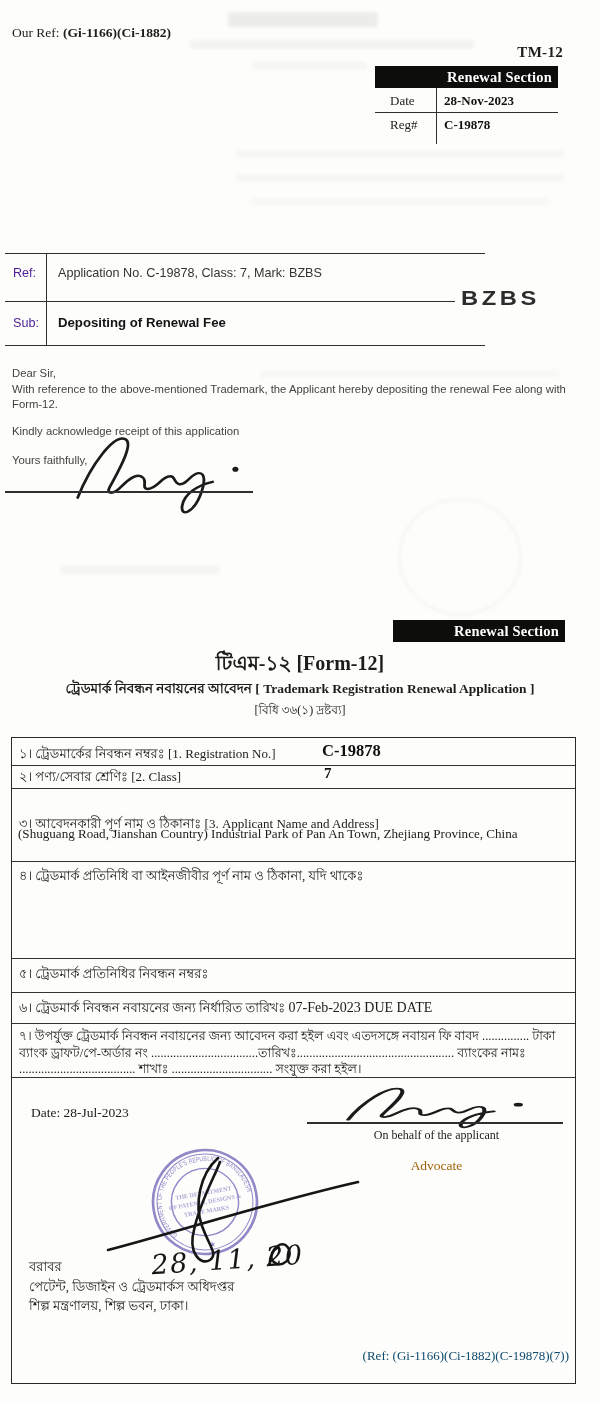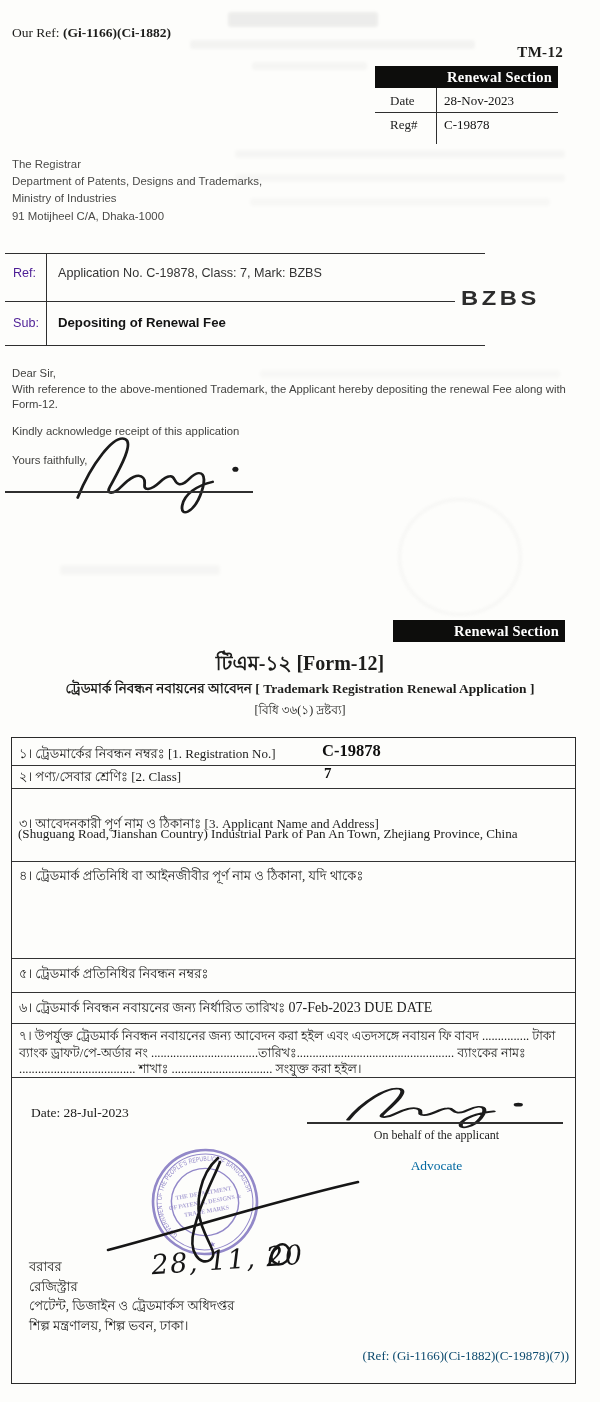--- a/index.html
+++ b/index.html
@@ -11,21 +11,21 @@
   .abs{position:absolute;}
   .sans{font-family:"Liberation Sans","DejaVu Sans",sans-serif;}
   
   .our-ref{left:12px;top:25px;font-size:13.5px;}
   .our-ref .val{font-weight:bold;}
   .tm12{right:37px;top:44px;font-size:15px;font-weight:bold;letter-spacing:.3px;}
   .banner{background:#0d0d0c;color:#fff;font-weight:bold;font-size:14.5px;
           text-align:right;padding:3px 6px 0 0;box-sizing:border-box;letter-spacing:.2px;}
   .banner1{left:375px;top:66px;width:183px;height:22px;}
   .hdr-label{font-size:13px;color:#222;}
-  .hdr-value{font-size:13px;font-weight:normal;color:#111;}
+  .hdr-value{font-size:13px;font-weight:bold;color:#111;}
   .hline{background:#2f2f2f;height:1.3px;}
   .vline{background:#2f2f2f;width:1.3px;}
   .recipient{left:12px;top:156px;font-size:11.4px;line-height:17.2px;color:#4a4a48;}
   .refsub-label{font-size:12.6px;color:#4c1d95;}
   .refsub-val{font-size:12.6px;color:#333;}
   .sub-val{font-size:13.2px;font-weight:bold;color:#141414;}
   .bzbs{left:461px;top:286px;font-family:"Liberation Sans","DejaVu Sans",sans-serif;
         font-size:23px;font-weight:bold;letter-spacing:3.5px;color:#2c2c2c;
         transform:scale(1.03,.9);transform-origin:left top;}
   .body-txt{font-size:11.3px;color:#434341;line-height:15px;}
@@ -33,21 +33,21 @@
   .banner2{left:393px;top:620px;width:172px;height:22px;}
   .form-title{left:0;top:648px;width:600px;text-align:center;font-size:20px;font-weight:bold;}
   .form-sub{left:0;top:678px;width:600px;text-align:center;font-size:13.5px;font-weight:bold;}
   .rule-note{left:0;top:701px;width:600px;text-align:center;font-size:12px;}
   .ftable{left:11px;top:737px;width:565px;height:647px;border:1.6px solid #2a2a2a;box-sizing:border-box;}
   .fdiv{position:absolute;left:0;right:0;height:1.4px;background:#333;}
   .flabel{position:absolute;font-size:13px;color:#1b1b1a;white-space:nowrap;}
   .fvalue{position:absolute;font-weight:bold;color:#0f0f0f;}
   
   .behalf{font-size:12px;color:#222;text-align:center;}
-  .advocate{font-size:13.5px;color:#0369a1;text-align:center;}
+  .advocate{font-size:13.5px;color:#a16207;text-align:center;}
   .submit-block{font-size:13px;line-height:19.5px;color:#1c1c1a;}
   .fref{font-size:13px;color:#0c4a6e;}
   
   .ghost{position:absolute;background:#7c7c7c;border-radius:3px;filter:blur(1.6px);}
   .gcircle{position:absolute;border:3px solid #8f8f8f;border-radius:50%;filter:blur(1.8px);}
   svg{display:block;}
 </style>
 </head>
 <body>
 
@@ -72,26 +72,20 @@
   <div class="abs banner banner1">Renewal Section</div>
   <div class="abs" style="left:375px;top:88px;width:183px;height:58px;">
     <div class="abs hdr-label" style="left:15px;top:5px;">Date</div>
     <div class="abs hdr-value" style="left:69px;top:5px;">28-Nov-2023</div>
     <div class="abs hline" style="left:0;top:24px;width:183px;"></div>
     <div class="abs hdr-label" style="left:15px;top:29px;">Reg#</div>
     <div class="abs hdr-value" style="left:69px;top:29px;">C-19878</div>
     <div class="abs vline" style="left:61px;top:0;height:56px;"></div>
   </div>
 
-  <div class="abs recipient sans">
-    <div>The Registrar</div>
-    <div>Department of Patents, Designs and Trademarks,</div>
-    <div>Ministry of Industries</div>
-    <div>91 Motijheel C/A, Dhaka-1000</div>
-  </div>
 
   <div class="abs hline" style="left:5px;top:253px;width:480px;"></div>
   <div class="abs vline" style="left:46px;top:253px;height:93px;"></div>
   <div class="abs refsub-label sans" style="left:13px;top:266px;">Ref:</div>
   <div class="abs refsub-val sans" style="left:58px;top:266px;">Application No. C-19878, Class: 7, Mark: BZBS</div>
   <div class="abs hline" style="left:5px;top:301px;width:450px;"></div>
   <div class="abs bzbs">BZBS</div>
   <div class="abs refsub-label sans" style="left:13px;top:316px;">Sub:</div>
   <div class="abs sub-val sans" style="left:58px;top:315px;">Depositing of Renewal Fee</div>
   <div class="abs hline" style="left:5px;top:345px;width:480px;"></div>
@@ -193,21 +187,20 @@
 
     <svg style="position:absolute;left:138px;top:505px;" width="155" height="42" viewBox="0 0 155 42">
       <g transform="rotate(-4 20 30)">
         <text x="2" y="30" font-size="27" font-style="italic" letter-spacing="1.5" font-family="DejaVu Serif, Liberation Serif, serif" fill="#151515">28, 11, 20</text>
         <path d="M120,28 C122,10 136,4 140,14 C144,24 132,34 124,26 C120,22 124,14 130,12" fill="none" stroke="#151515" stroke-width="2.4" stroke-linecap="round"></path>
       </g>
     </svg>
 
     <div class="abs submit-block" style="left:17px;top:519px;">
       <div>বরাবর</div>
-      <div>রেজিস্ট্রার</div>
       <div>পেটেন্ট, ডিজাইন ও ট্রেডমার্কস অধিদপ্তর</div>
       <div>শিল্প মন্ত্রণালয়, শিল্প ভবন, ঢাকা।</div>
     </div>
 
     <div class="abs fref" style="right:6px;top:610px;">(Ref: (Gi-1166)(Ci-1882)(C-19878)(7))</div>
   </div>
 
 </div>
 
 </body></html>

